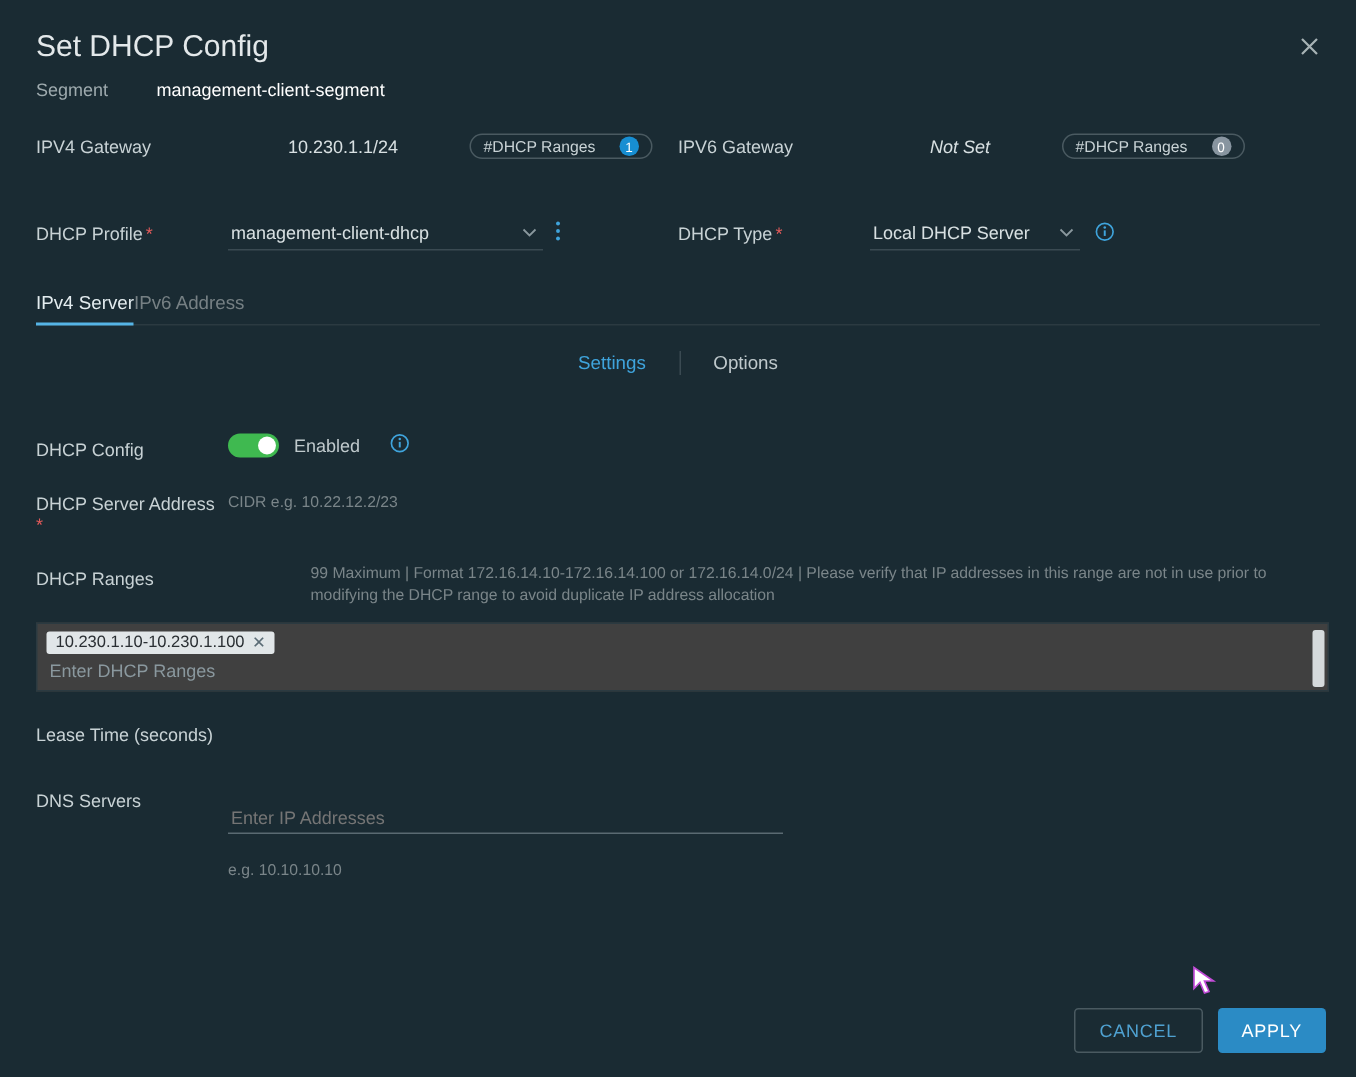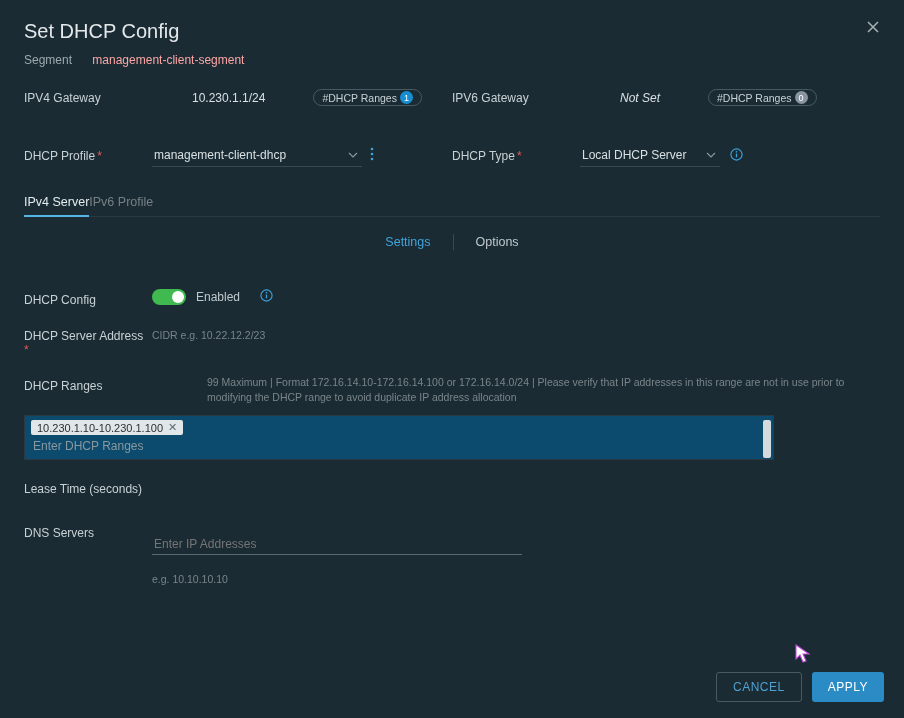--- a/index.html
+++ b/index.html
@@ -1,35 +1,35 @@
 <!DOCTYPE html>
 <html><head>
 <meta charset="utf-8">
 <style>
   * { box-sizing: border-box; margin: 0; padding: 0; font-family: -apple-system, BlinkMacSystemFont, "Segoe UI", Arial, sans-serif; }
   body { background: #1a2b33; color: #bfc9cc; width: 904px; height: 718px; position: relative; overflow: hidden; }
 
   .dialog { padding: 20px 24px; height: 100%; display: flex; flex-direction: column; }
 
   
-  .hdr { display: flex; justify-content: space-between; align-items: flex-start; }
+  .hdr { display: flex; justify-content: space-between; align-items: flex-end; }
   .title { font-size: 20px; font-weight: 400; color: #e3e8ea; }
   .close { color: #a7b2b5; cursor: pointer; font-size: 16px; }
 
   .seg-row { margin-top: 10px; font-size: 12px; color: #9eaaae; }
   .seg-row .lbl { display:inline-block; width: 65px; }
-  .seg-row .val { color: #fca5a5; }
+  .seg-row .val { color: #ffffff; margin-left: 12px; }
 
   
   .gw-row { display:flex; margin-top: 22px; font-size:12px; }
   .gw-col { flex:1; display:flex; align-items:center; gap: 48px; }
   .gw-col .lbl { color:#c8d2d5; width: 120px; }
   .gw-col .val { color:#d8e0e2; }
   .notset { font-style: italic; color:#7a8589; }
-  .pill { display:inline-flex; align-items:center; border:1px solid #4a5a61; border-radius:11px; padding:1px 8px; font-size:10.5px; color:#c8d2d5; gap:3px; }
+  .pill { display:inline-flex; align-items:center; border:1px solid #4a5a61; border-radius:11px; padding:1px 8px; font-size:10.5px; color:#c8d2d5; gap:16px; }
   .pill .badge { background:#178ed2; color:#fff; border-radius:50%; width:13px; height:13px; display:inline-flex; align-items:center; justify-content:center; font-size:9px; }
   .pill.zero .badge { background:#8895a0; }
 
   
   .tp-row { display:flex; margin-top: 38px; align-items:center; font-size:12px; }
   .tp-col { flex:1; display:flex; align-items:center; }
   .lbl2 { color:#c8d2d5; width:128px; }
   .req { color:#e15a5a; margin-left:2px; }
   .select { position:relative; border-bottom:1px solid #3a4a52; min-width:140px; padding:4px 22px 4px 2px; color:#d8e0e2; cursor:pointer; }
   .select.wide { min-width:210px; }
@@ -60,21 +60,21 @@
   
   .toggle-wrap { display:flex; align-items:center; gap:10px; }
   .toggle { width:34px; height:16px; border-radius:9px; background:#3fb950; position:relative; cursor:pointer; }
   .toggle .knob { position:absolute; right:2px; top:2px; width:12px; height:12px; background:#fff; border-radius:50%; }
 
   .input-line { border:none; border-bottom:1px solid #5a6a72; background:transparent; color:#e3e8ea; padding:3px 2px; width:370px; font-size:12px; outline:none; }
   .hint { font-size:10.5px; color:#7a8589; margin-top:4px; }
 
   .span-note { font-size:10.5px; color:#7a8589; line-height:1.45; max-width:700px; }
 
-  .ranges-box { margin-top:10px; border:1px solid #2b3a41; background:#0c4a6e; width:750px; position:relative; }
+  .ranges-box { margin-top:10px; border:1px solid #2b3a41; background:#404040; width:862px; position:relative; }
   .chip-row { padding:4px 6px 0 6px; }
   .chip { display:inline-flex; align-items:center; background:#e1e6e8; color:#2a2f33; border-radius:2px; padding:1px 6px; font-size:11px; gap:5px; }
   .chip .x { color:#5a6b75; cursor:pointer; font-size:11px; }
   .ranges-input { border:none; background:transparent; width:100%; padding:4px 8px 6px 8px; font-size:12px; color:#b5c0c3; outline:none; }
   .ranges-input::placeholder { color:#8a989e; }
   .scroll-thumb { position:absolute; right:2px; top:4px; width:8px; height:38px; background:#d5dadc; border-radius:2px; }
 
   
   .footer { position:absolute; bottom:16px; right:20px; display:flex; gap:10px; }
   .btn { font-size:12px; padding:7px 16px; border-radius:3px; cursor:pointer; letter-spacing:0.5px; border:none; }
@@ -157,21 +157,21 @@
             <circle cx="7" cy="7" r="6" stroke="#3fa4dc" stroke-width="1.2" fill="none"></circle>
             <circle cx="7" cy="4" r="0.9" fill="#3fa4dc"></circle>
             <rect x="6.3" y="6" width="1.4" height="4" fill="#3fa4dc"></rect>
           </svg>
       </span>
     </div>
   </div>
 
   <div class="srv-tabs">
     <div class="srv-tab active">IPv4 Server</div>
-    <div class="srv-tab">IPv6 Profile</div>
+    <div class="srv-tab">IPv6 Address</div>
   </div>
 
   <div class="sub-tabs">
     <div class="sub-tab active">Settings</div>
     <div class="sub-sep"></div>
     <div class="sub-tab">Options</div>
   </div>
 
   <div class="frm">
     <div class="frow">

